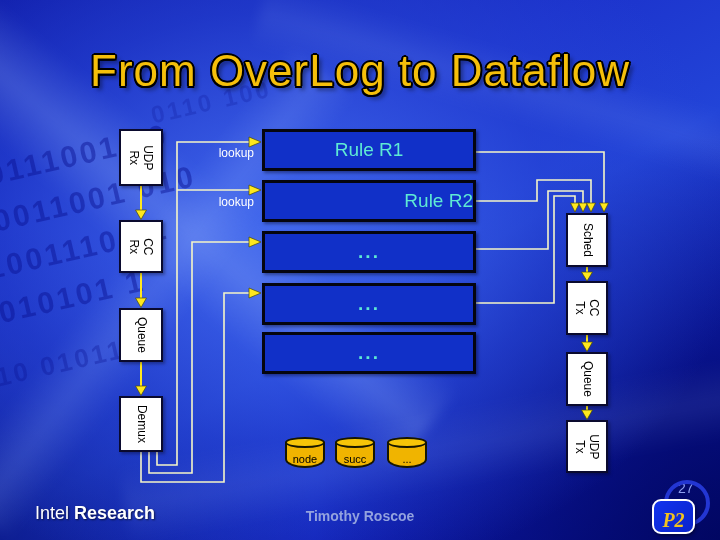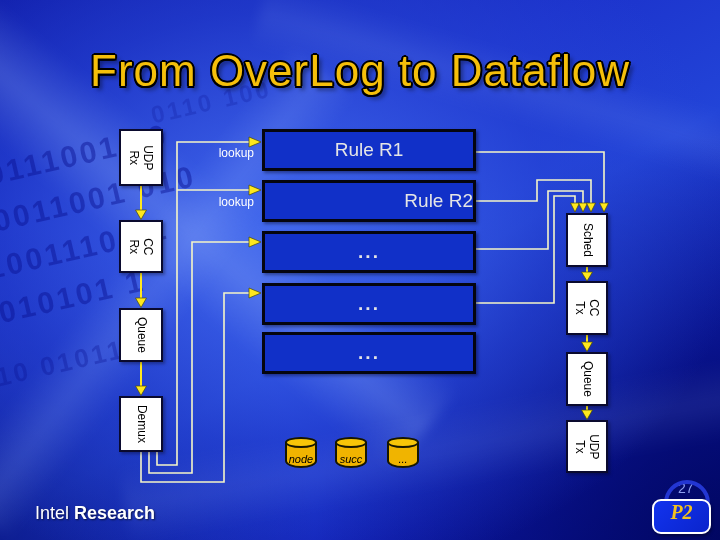--- a/index.html
+++ b/index.html
@@ -44,48 +44,48 @@
   #udp-rx{left:119px;top:129px;width:44px;height:57px;}
   #cc-rx{left:119px;top:220px;width:44px;height:53px;}
   #queue-in{left:119px;top:308px;width:44px;height:54px;}
   #demux{left:119px;top:396px;width:44px;height:56px;}
   #sched{left:566px;top:213px;width:42px;height:54px;}
   #cc-tx{left:566px;top:281px;width:42px;height:54px;}
   #queue-out{left:566px;top:352px;width:42px;height:54px;}
   #udp-tx{left:566px;top:420px;width:42px;height:53px;}
 
   .rulebox{position:absolute;left:262px;width:214px;height:42px;background:#1130c8;
-    border:3px solid #05050f;box-sizing:border-box;color:#e5e5e5;display:flex;align-items:center;
+    border:3px solid #05050f;box-sizing:border-box;color:#5eead4;display:flex;align-items:center;
     justify-content:center;font-size:19px;box-shadow:2px 2px 3px rgba(0,0,20,.4);}
   #rule-r1{top:129px;} #rule-r2{top:180px;justify-content:flex-end;} #rule-m1{top:231px;} #rule-m2{top:283px;} #rule-m3{top:332px;}
   .ruledots{font-weight:bold;letter-spacing:2px;}
 
   .edge-label{position:absolute;color:#fff;font-size:12px;width:60px;text-align:right;}
   #lookup1{left:194px;top:146px;} #lookup2{left:194px;top:195px;}
 
-  .cyl{position:absolute;width:32px;height:31px;font-style:italic;}
+  .cyl{position:absolute;width:40px;height:31px;}
   #tbl-node{left:285px;top:437px;} #tbl-succ{left:335px;top:437px;} #tbl-more{left:387px;top:437px;}
   .cyl-body{position:absolute;top:5px;left:0;right:0;bottom:0;background:#f0b400;
     border:2px solid #171700;border-top:none;box-sizing:border-box;
     border-radius:0 0 20px 20px / 0 0 9px 9px;}
   .cyl-top{position:absolute;top:0;left:0;right:0;height:11px;background:#f7c508;
     border:2px solid #171700;box-sizing:border-box;border-radius:50%;}
   .cyl-label{position:absolute;left:0;right:0;bottom:3px;text-align:center;font-size:11px;color:#000;}
 
   .org{position:absolute;left:35px;top:503px;font-size:18px;color:#fff;
     text-shadow:1px 1px 2px rgba(0,0,0,.6);}
   .org b{font-weight:bold;}
   .author{position:absolute;left:0;right:0;top:508px;text-align:center;
     font-weight:bold;font-size:14px;color:#93a2de;}
   .page-num{position:absolute;left:678px;top:480px;font-size:14px;color:#8e9ff0;text-align:right;}
   .logo-ring{position:absolute;left:664px;top:480px;width:46px;height:46px;
     border:4px solid #2336d2;border-radius:50%;box-sizing:border-box;}
-  .logo-badge{position:absolute;left:652px;top:499px;width:59px;height:35px;
+  .logo-badge{position:absolute;left:652px;top:499px;width:43px;height:35px;
     background:linear-gradient(135deg,#1233ee,#0a24cc);border:2px solid #fff;border-radius:9px;
-    box-sizing:border-box;display:flex;align-items:flex-start;justify-content:center;
+    box-sizing:border-box;display:flex;align-items:flex-end;justify-content:center;
     box-shadow:1px 2px 3px rgba(0,0,30,.5);}
   .logo-badge span{font-family:"Liberation Serif",serif;font-style:italic;font-weight:bold;
     font-size:20px;color:#f2c21e;}
 </style>
 </head>
 <body>
 
 <div id="slide">
 
   <div>
@@ -213,19 +213,20 @@
   <div class="cyl" id="tbl-more">
     <div class="cyl-body"></div>
     <div class="cyl-top"></div>
     <div class="cyl-label">...</div>
   </div>
 
   <div class="org">
     <span>Intel</span>
     <b>Research</b>
   </div>
+  <div class="author">Timothy Roscoe</div>
   <div class="page-num">27</div>
   <div class="logo-ring"></div>
   <div class="logo-badge">
     <span>P2</span>
   </div>
 
 </div>
 
 </body></html>

